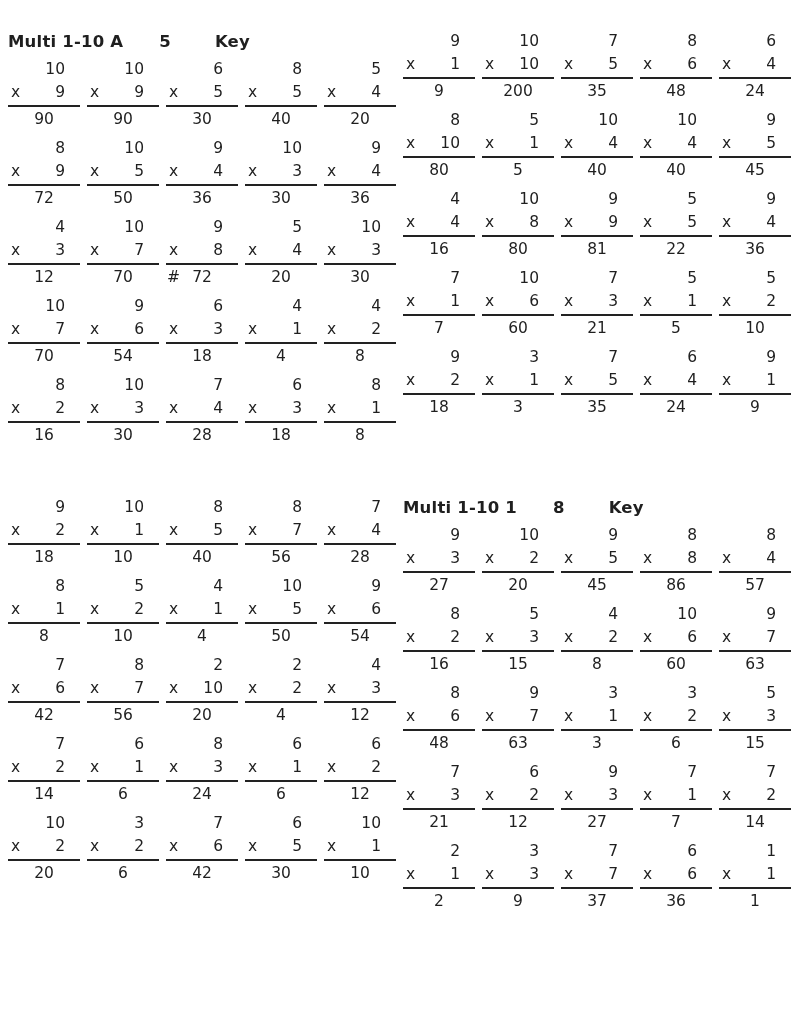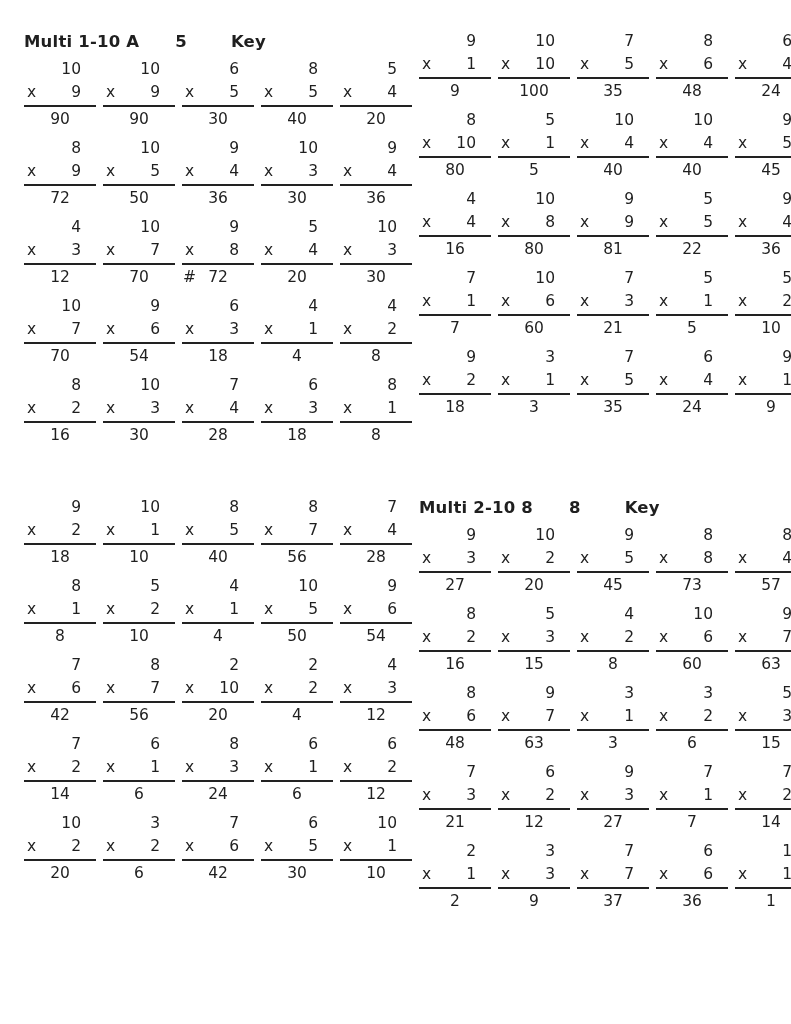--- a/index.html
+++ b/index.html
@@ -18,21 +18,21 @@
     padding-top: 30px;
   }
   .sheet-row {
     display: flex;
     flex-direction: row;
   }
   .sheet-row.first { margin-bottom: 50px; }
   .quadrant {
     width: 395px;
     flex: 0 0 395px;
-    padding-left: 24px;
+    padding-left: 8px;
   }
   .ws-header {
     font-size: 16.5px;
     font-weight: 600;
     letter-spacing: 0.2px;
     height: 24px;
     line-height: 24px;
     white-space: nowrap;
     margin-bottom: 4px;
   }
@@ -439,21 +439,21 @@
 
   <div class="problem">
     <div class="p-top">10</div>
     <div class="p-mult">
       <span>x</span>
       <span>10</span>
     </div>
     <div class="p-line"></div>
     <div class="p-ans">
       <span class="p-prefix"></span>
-      <span>100</span>
+      <span>200</span>
     </div>
   </div>
 
   <div class="problem">
     <div class="p-top">7</div>
     <div class="p-mult">
       <span>x</span>
       <span>5</span>
     </div>
     <div class="p-line"></div>
@@ -1077,21 +1077,21 @@
     <div class="p-ans">
       <span class="p-prefix"></span>
       <span>10</span>
     </div>
   </div>
 </div>
     </section>
 
     <section class="quadrant">
       <div class="ws-header">
-        <span class="ws-title">Multi 2-10 8</span>
+        <span class="ws-title">Multi 1-10 1</span>
         <span class="ws-num">8</span>
         <span class="ws-key">Key</span>
       </div>
       <div class="grid">
   <div class="problem">
     <div class="p-top">9</div>
     <div class="p-mult">
       <span>x</span>
       <span>3</span>
     </div>
@@ -1130,21 +1130,21 @@
 
   <div class="problem">
     <div class="p-top">8</div>
     <div class="p-mult">
       <span>x</span>
       <span>8</span>
     </div>
     <div class="p-line"></div>
     <div class="p-ans">
       <span class="p-prefix"></span>
-      <span>73</span>
+      <span>86</span>
     </div>
   </div>
 
   <div class="problem">
     <div class="p-top">8</div>
     <div class="p-mult">
       <span>x</span>
       <span>4</span>
     </div>
     <div class="p-line"></div>

